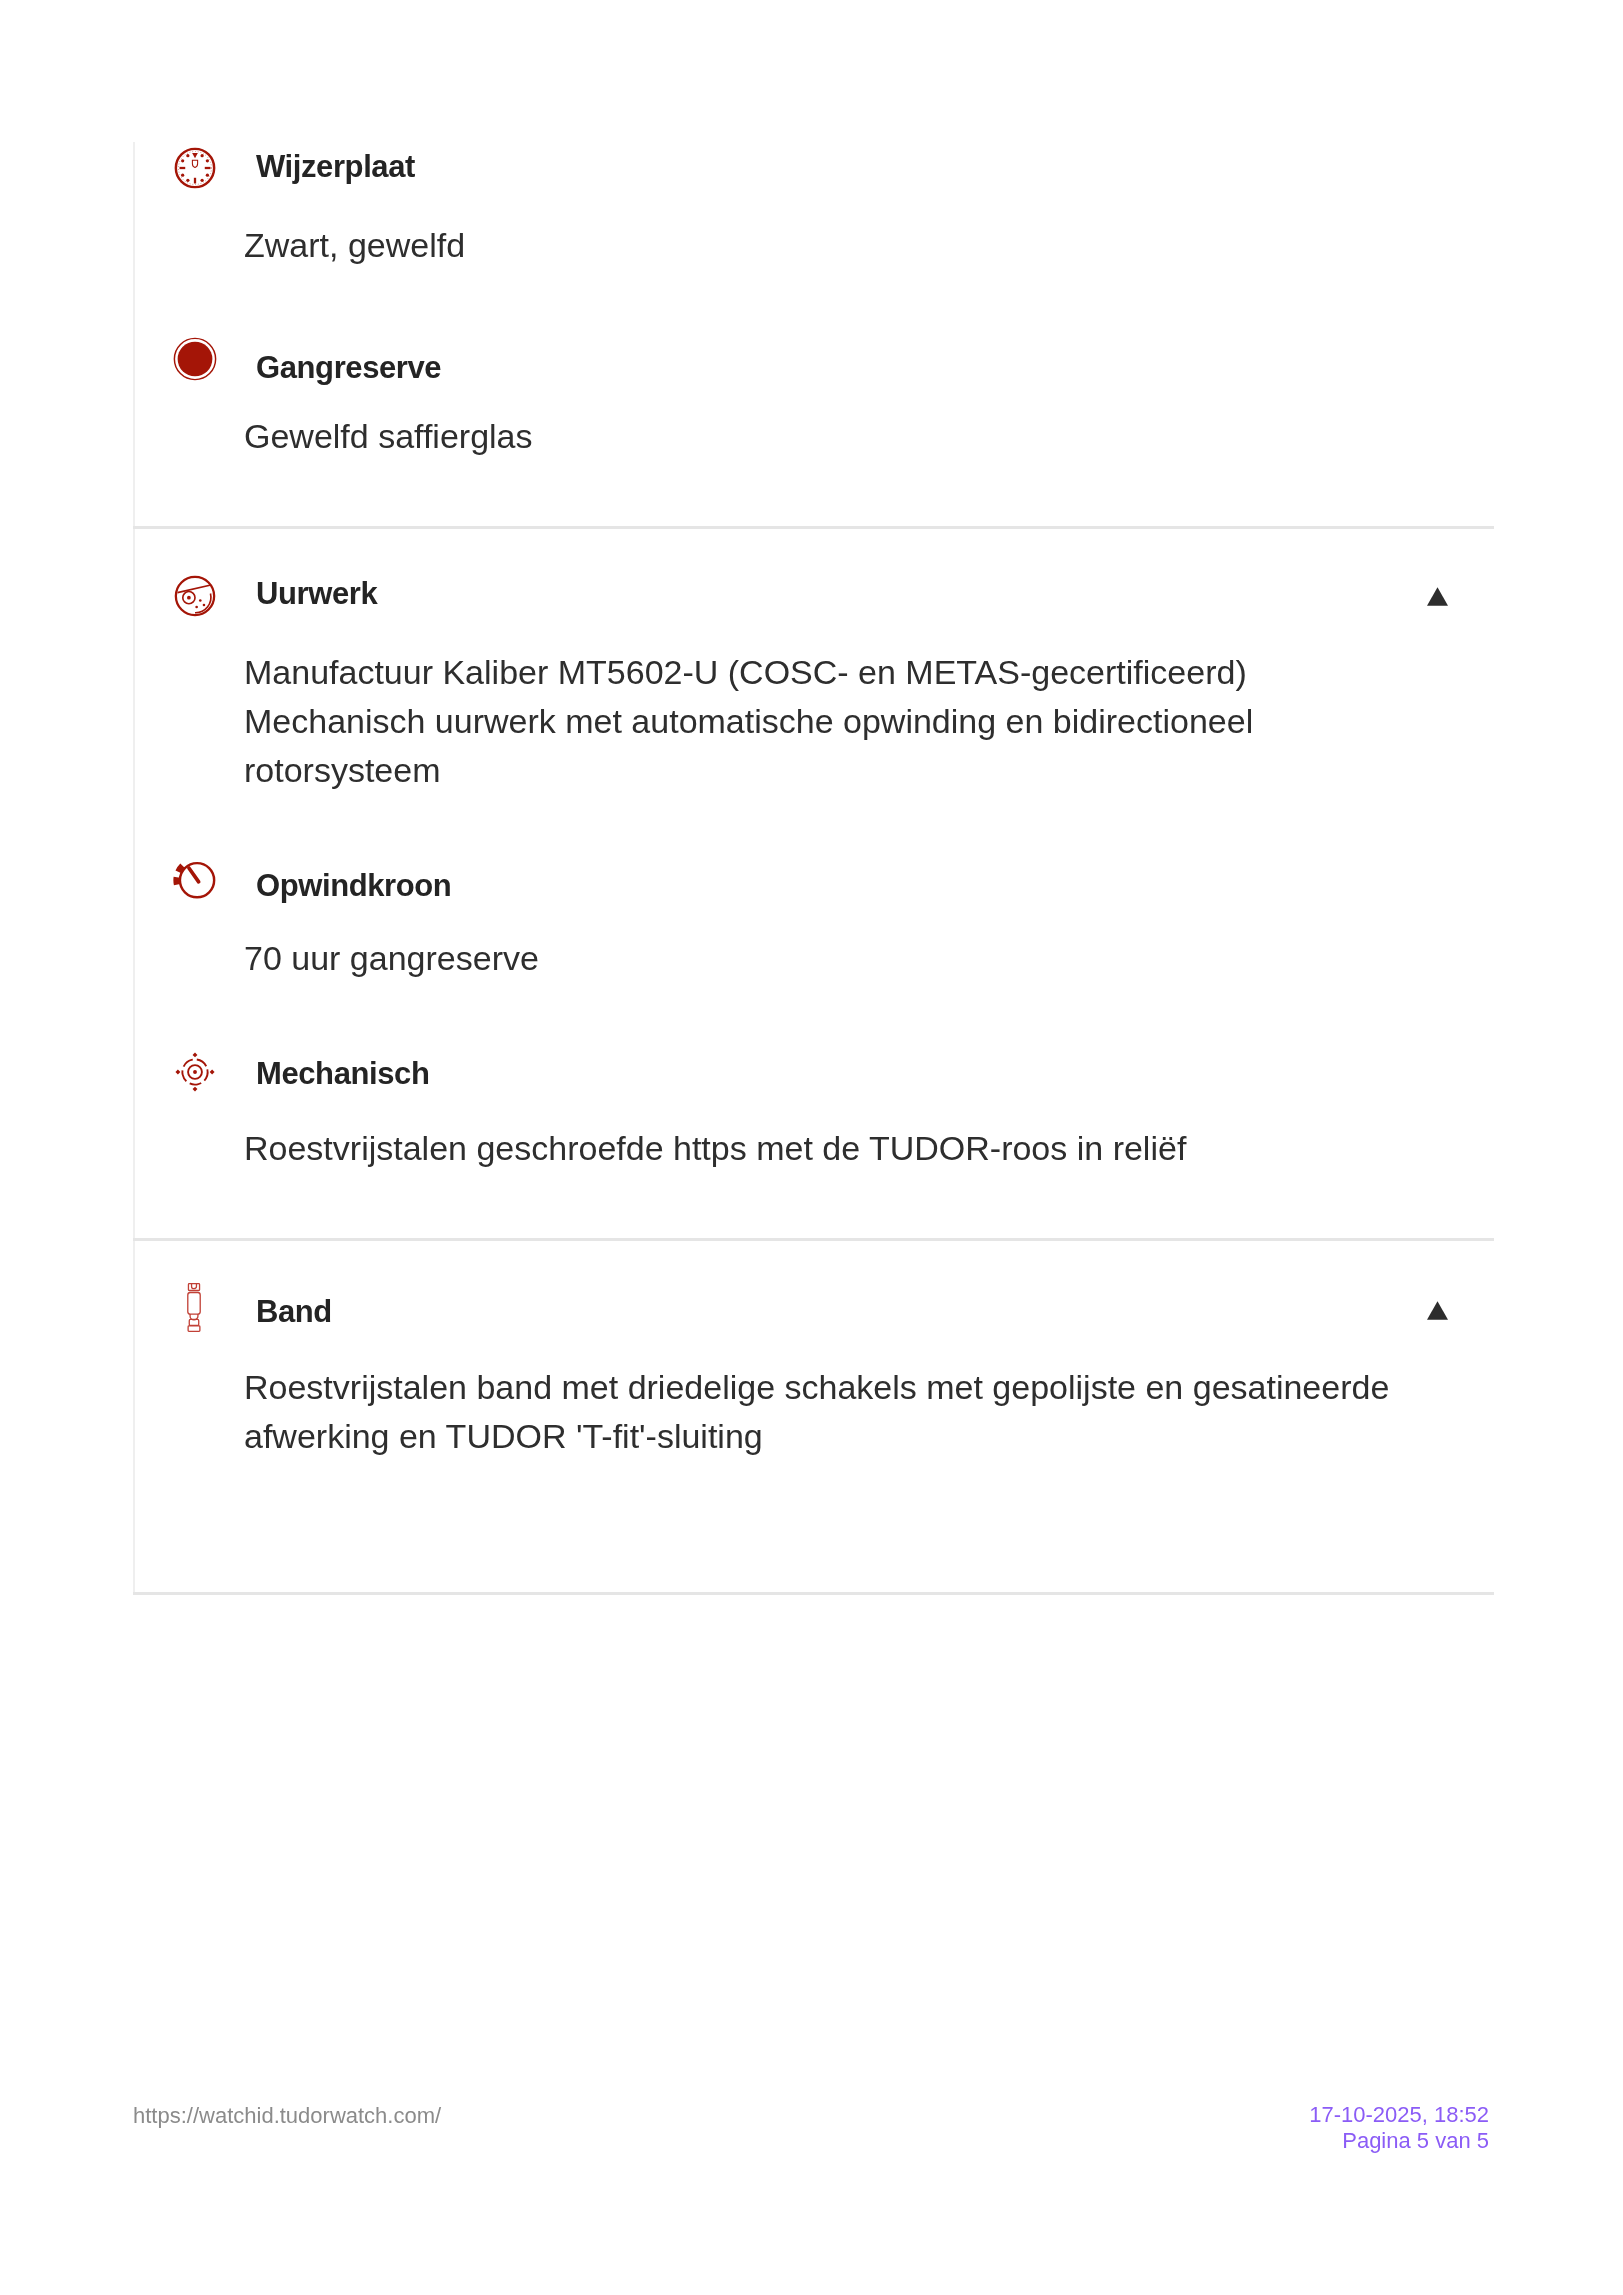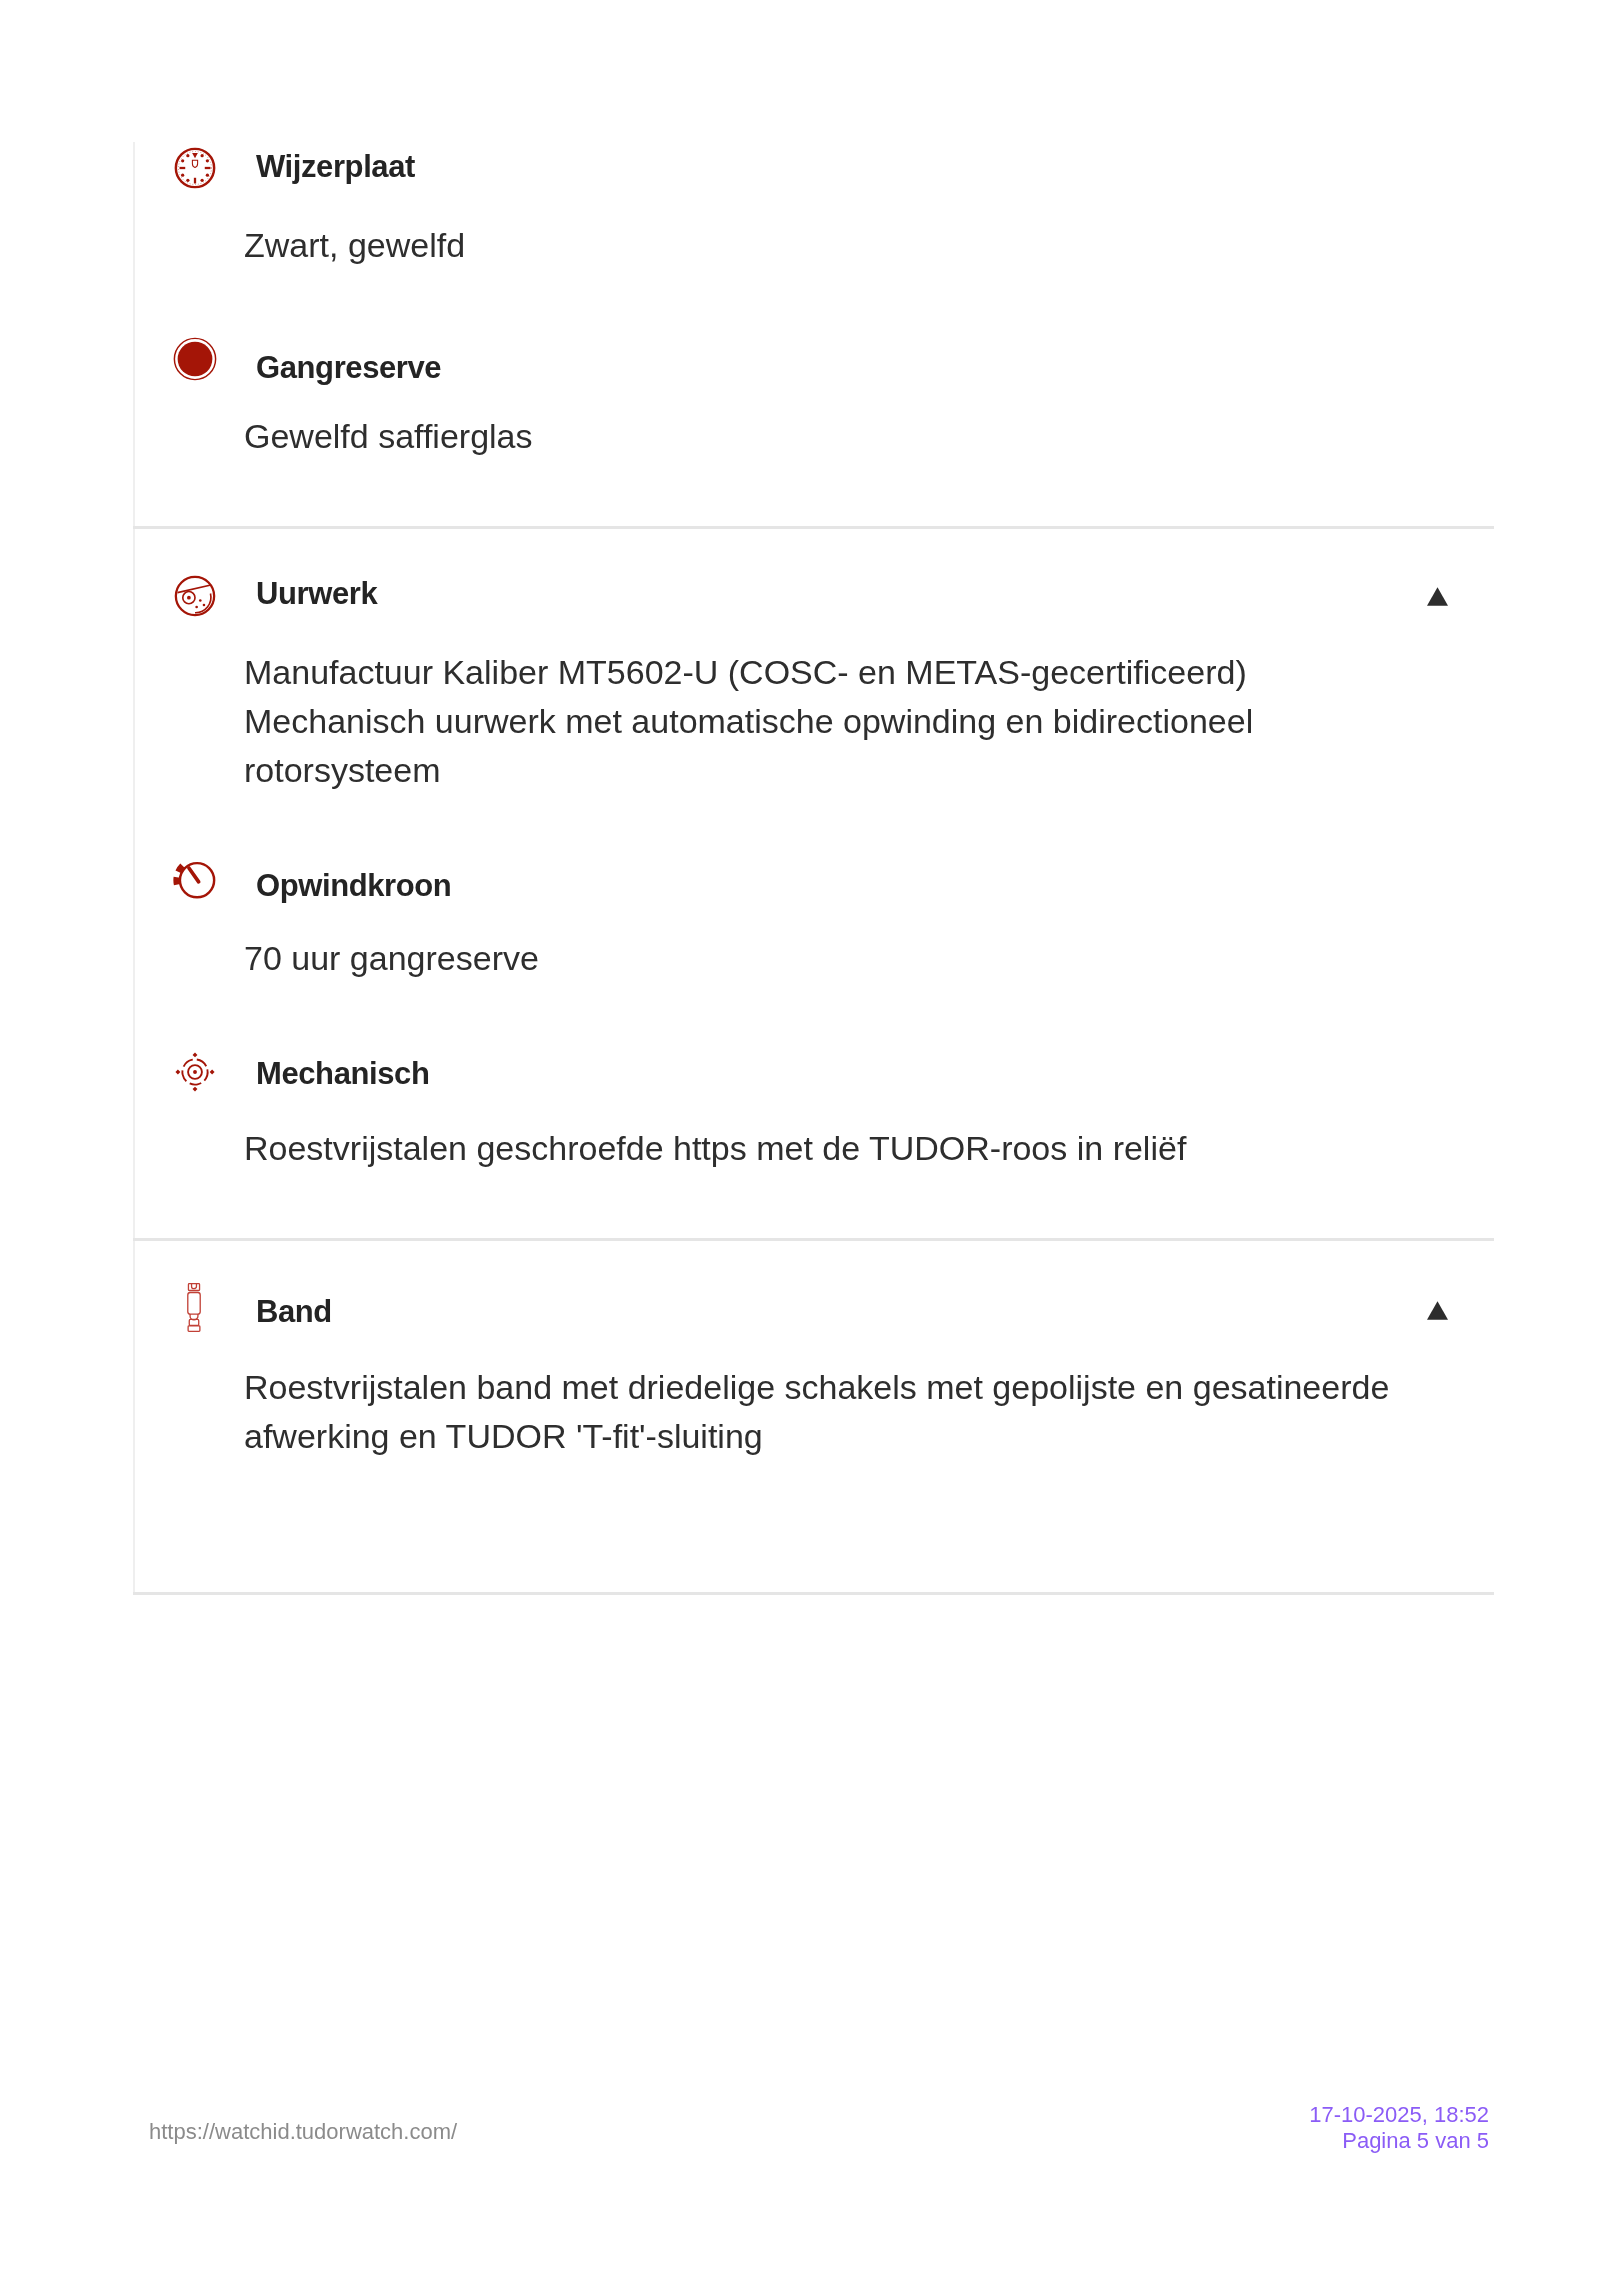--- a/index.html
+++ b/index.html
@@ -39,21 +39,21 @@
   }
   #row1 .body{top:75px} #row2 .body{top:75px} #row3 .body{top:74px}
   #row4 .body{top:77px} #row5 .body{top:74px} #row6 .body{top:80px}
 
   .arrow{position:absolute;left:1427px;width:21px;height:19px;cursor:pointer;}
   #arrow-uurwerk{top:587px}
   #arrow-band{top:1301px}
   .arrow svg{display:block;width:100%;height:100%;}
 
   .footer-url{
-    position:absolute;left:133px;top:2102px;margin:16px;
+    position:absolute;left:133px;top:2102px;margin:0;
     font-size:22px;line-height:28px;color:#8b8b8b;
   }
   .footer-right{
     position:absolute;right:134px;top:2102px;margin:0;text-align:right;
     font-size:22px;line-height:26px;color:#8b5cf6;
   }
 </style>
 </head>
 <body>
 

